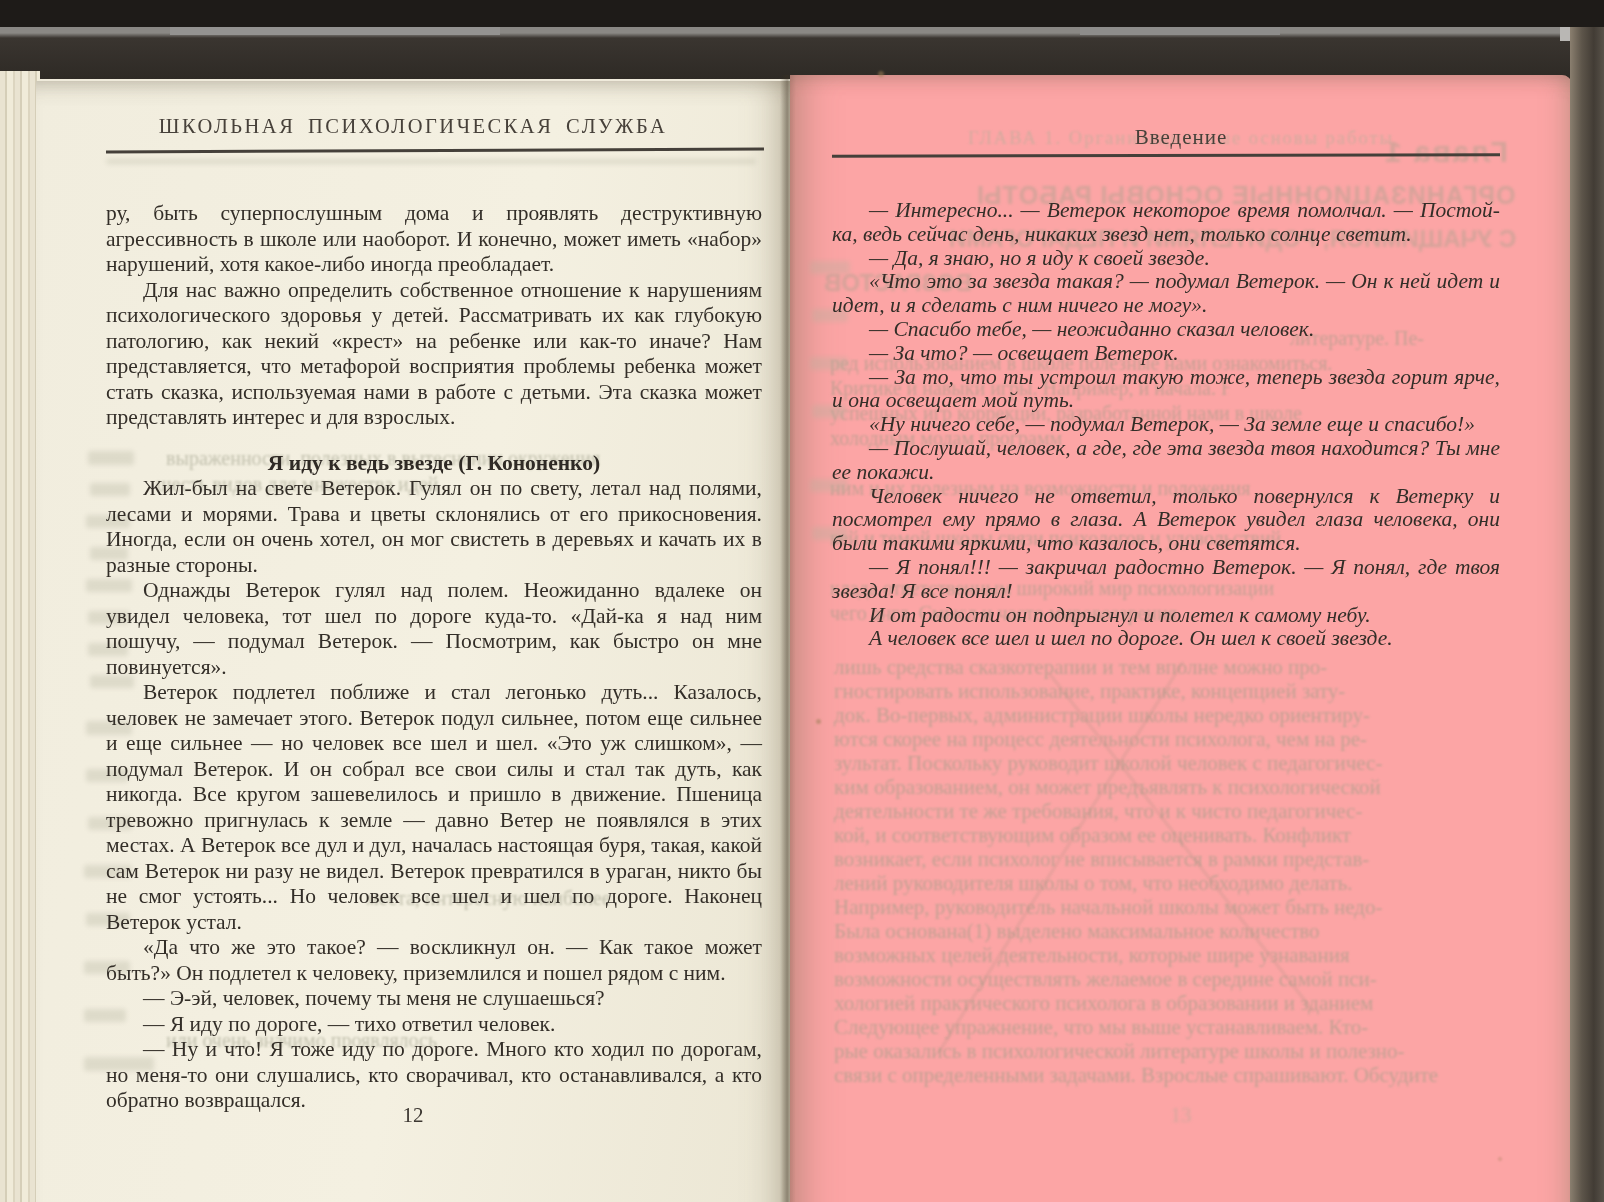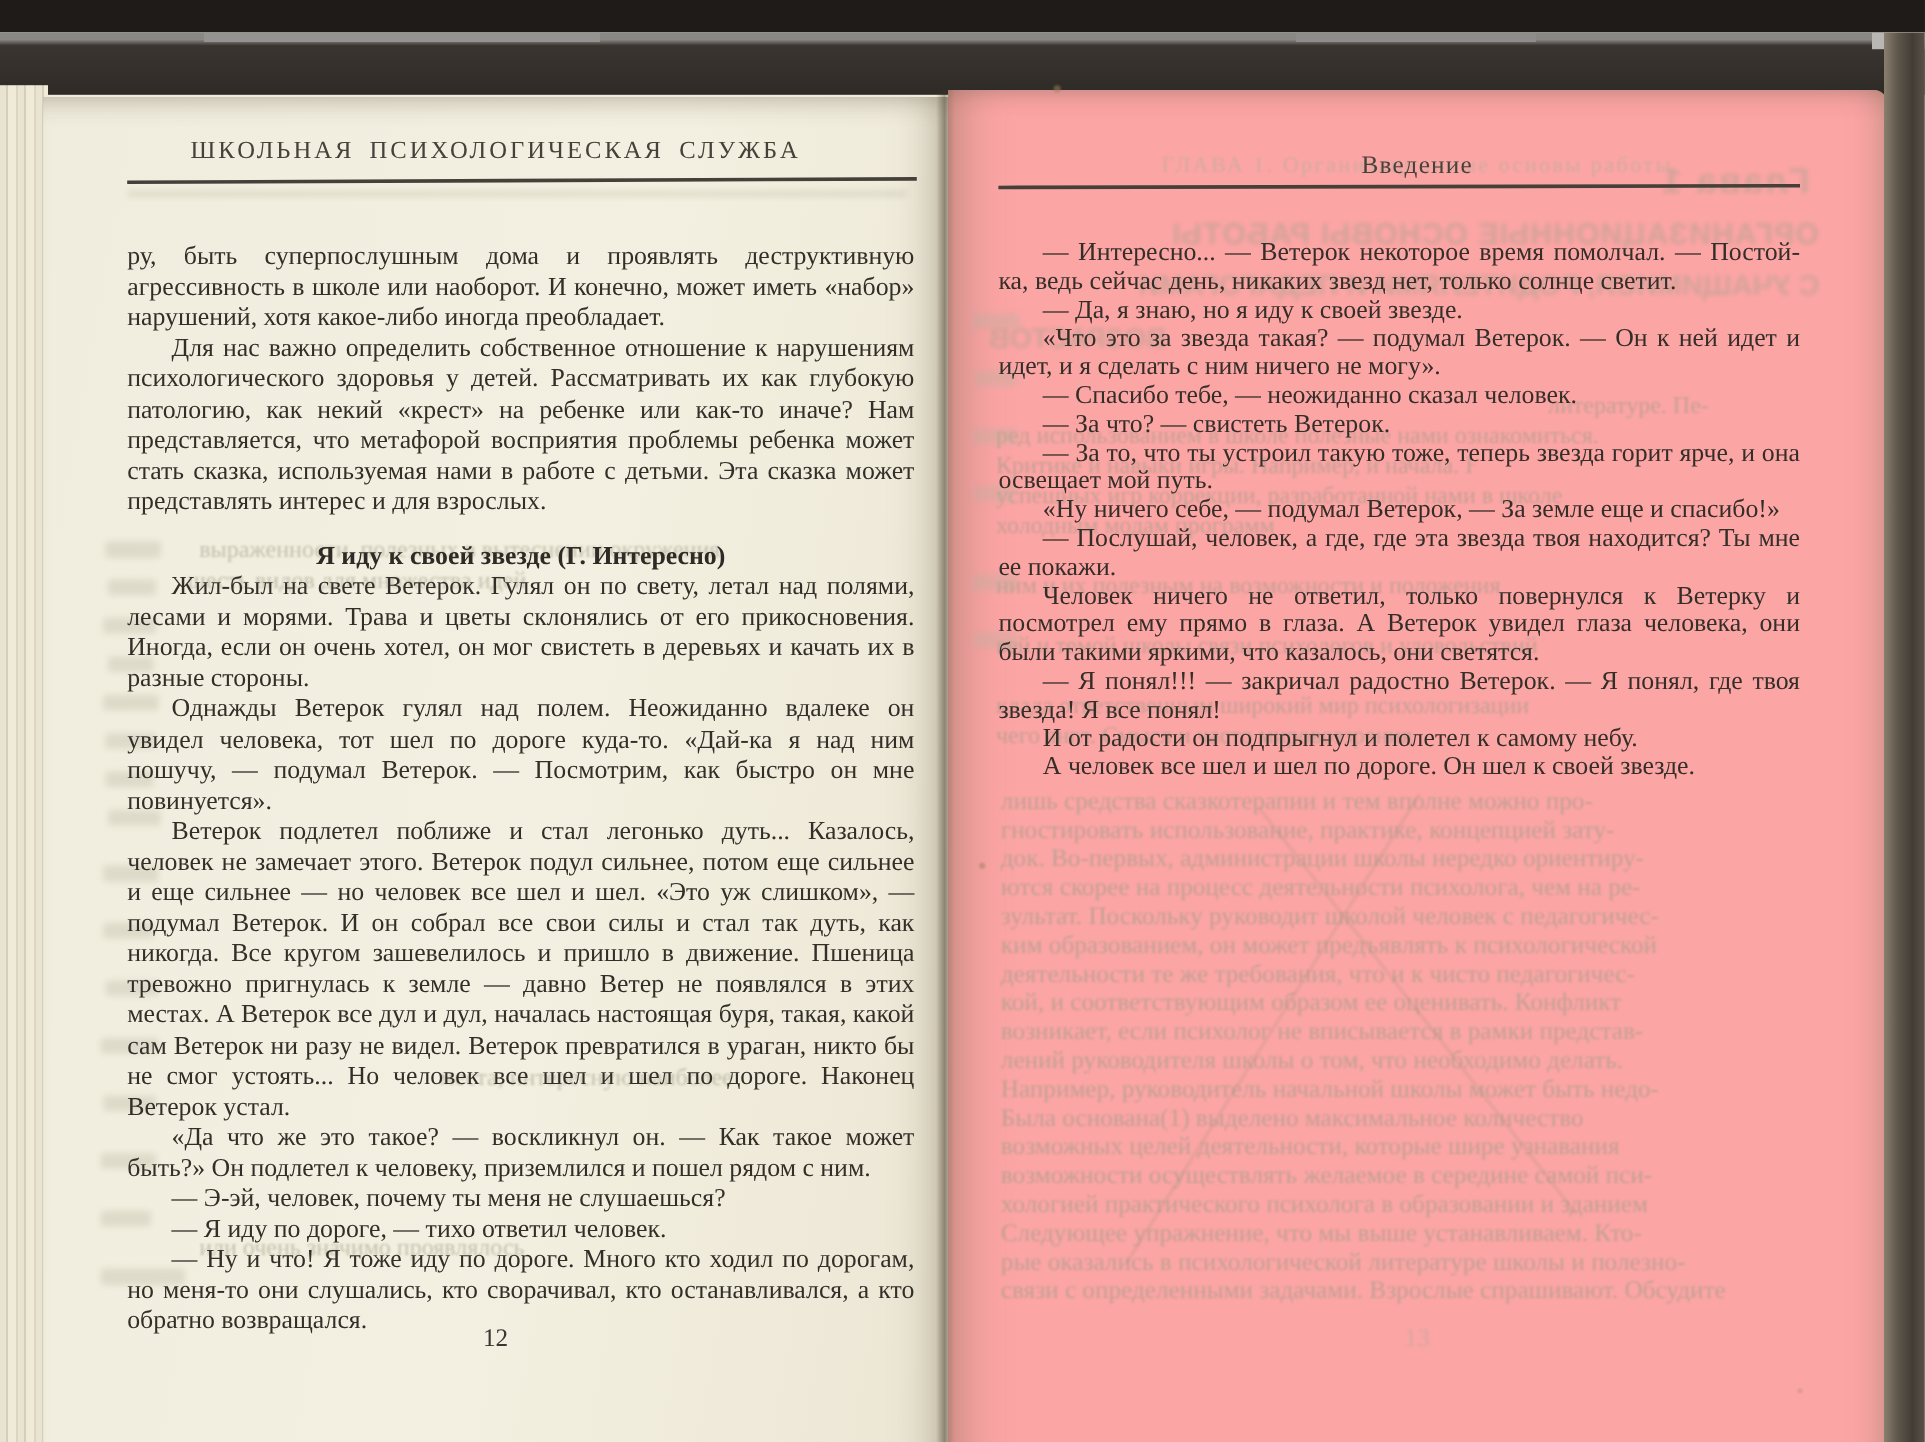--- a/index.html
+++ b/index.html
@@ -28,21 +28,21 @@
   
   .running-head { position:absolute; left:0; width:100%; text-align:center; color:#47413a; }
   #rh-left  { top:34px; font-size:20.5px; letter-spacing:2.5px; word-spacing:5px; }
   #rh-right { top:50px; font-size:21px; letter-spacing:1px; }
   .head-rule { position:absolute; height:3px; background:#45403a; }
   #rule-left  { top:68px; left:70px; width:658px; transform:rotate(-0.25deg); }
   #rule-right { top:79px; left:42px; width:668px; transform:rotate(-0.12deg); }
   
   .bodytext { position:absolute; text-align:justify; color:#332e28; }
   #leftBody  { top:120px; left:70px; width:656px; font-size:21.5px; line-height:25.5px; }
-  #rightBody { top:124px; left:42px; width:668px; font-size:21.5px; line-height:23.8px; }
+  #rightBody { top:124px; left:42px; width:668px; font-size:21.5px; line-height:23.8px;font-style:italic; }
   .para { margin:0; text-indent:37px; }
   .noindent { text-indent:0 !important; }
   .story-title { text-align:center; font-weight:700; margin:20px 0 0 0; font-size:21.5px; color:#2f2a25; }
   .pagenum { position:absolute; left:0; width:100%; text-align:center; font-size:21px; color:#3c3731; }
   #pn-left { top:1022px; }
   
   .ghost-line { position:absolute; white-space:nowrap; overflow:hidden; color:#9a9b85; opacity:.55;
     filter:blur(1px); font-size:20px; }
   .ghost-chapter { position:absolute; font-family:"Liberation Sans","DejaVu Sans",sans-serif; font-weight:700;
     color:#98a088; opacity:.4; filter:blur(1.6px); white-space:nowrap; }
@@ -99,21 +99,21 @@
 
     <div id="rh-left" class="running-head">ШКОЛЬНАЯ ПСИХОЛОГИЧЕСКАЯ СЛУЖБА</div>
     <div id="rule-left" class="head-rule"></div>
 
     <div id="leftBody" class="bodytext">
       <div>
 
       <p class="para noindent">ру, быть суперпослушным дома и проявлять деструктивную агрессивность в школе или наоборот. И конечно, может иметь «набор» нарушений, хотя какое-либо иногда преобладает.</p>
           <p class="para">Для нас важно определить собственное отношение к нарушениям психологического здоровья у детей. Рассматривать их как глубокую патологию, как некий «крест» на ребенке или как-то иначе? Нам представляется, что метафорой восприятия проблемы ребенка может стать сказка, используемая нами в работе с детьми. Эта сказка может представлять интерес и для взрослых.</p>
         </div>
-      <h3 class="story-title">Я иду к своей звезде (Г. Интересно)</h3>
+      <h3 class="story-title">Я иду к ведь звезде (Г. Кононенко)</h3>
       <div>
 
       <p class="para">Жил-был на свете Ветерок. Гулял он по свету, летал над полями, лесами и морями. Трава и цветы склонялись от его прикосновения. Иногда, если он очень хотел, он мог свистеть в деревьях и качать их в разные стороны.</p>
           <p class="para">Однажды Ветерок гулял над полем. Неожиданно вдалеке он увидел человека, тот шел по дороге куда-то. «Дай-ка я над ним пошучу, — подумал Ветерок. — Посмотрим, как быстро он мне повинуется».</p>
           <p class="para">Ветерок подлетел поближе и стал легонько дуть... Казалось, человек не замечает этого. Ветерок подул сильнее, потом еще сильнее и еще сильнее — но человек все шел и шел. «Это уж слишком», — подумал Ветерок. И он собрал все свои силы и стал так дуть, как никогда. Все кругом зашевелилось и пришло в движение. Пшеница тревожно пригнулась к земле — давно Ветер не появлялся в этих местах. А Ветерок все дул и дул, началась настоящая буря, такая, какой сам Ветерок ни разу не видел. Ветерок превратился в ураган, никто бы не смог устоять... Но человек все шел и шел по дороге. Наконец Ветерок устал.</p>
           <p class="para">«Да что же это такое? — воскликнул он. — Как такое может быть?» Он подлетел к человеку, приземлился и пошел рядом с ним.</p>
           <p class="para">— Э-эй, человек, почему ты меня не слушаешься?</p>
           <p class="para">— Я иду по дороге, — тихо ответил человек.</p>
           <p class="para">— Ну и что! Я тоже иду по дороге. Много кто ходил по дорогам, но меня-то они слушались, кто сворачивал, кто останавливался, а кто обратно возвращался.</p>
         </div>
@@ -156,21 +156,21 @@
     <div id="rh-right" class="running-head">Введение</div>
     <div id="rule-right" class="head-rule"></div>
 
     <div id="rightBody" class="bodytext">
       <div>
 
       <p class="para">— Интересно... — Ветерок некоторое время помолчал. — Постой-ка, ведь сейчас день, никаких звезд нет, только солнце светит.</p>
           <p class="para">— Да, я знаю, но я иду к своей звезде.</p>
           <p class="para">«Что это за звезда такая? — подумал Ветерок. — Он к ней идет и идет, и я сделать с ним ничего не могу».</p>
           <p class="para">— Спасибо тебе, — неожиданно сказал человек.</p>
-          <p class="para">— За что? — свистеть Ветерок.</p>
+          <p class="para">— За что? — освещает Ветерок.</p>
           <p class="para">— За то, что ты устроил такую тоже, теперь звезда горит ярче, и она освещает мой путь.</p>
           <p class="para">«Ну ничего себе, — подумал Ветерок, — За земле еще и спасибо!»</p>
           <p class="para">— Послушай, человек, а где, где эта звезда твоя находится? Ты мне ее покажи.</p>
           <p class="para">Человек ничего не ответил, только повернулся к Ветерку и посмотрел ему прямо в глаза. А Ветерок увидел глаза человека, они были такими яркими, что казалось, они светятся.</p>
           <p class="para">— Я понял!!! — закричал радостно Ветерок. — Я понял, где твоя звезда! Я все понял!</p>
           <p class="para">И от радости он подпрыгнул и полетел к самому небу.</p>
           <p class="para">А человек все шел и шел по дороге. Он шел к своей звезде.</p>
         </div>
     </div>
 

